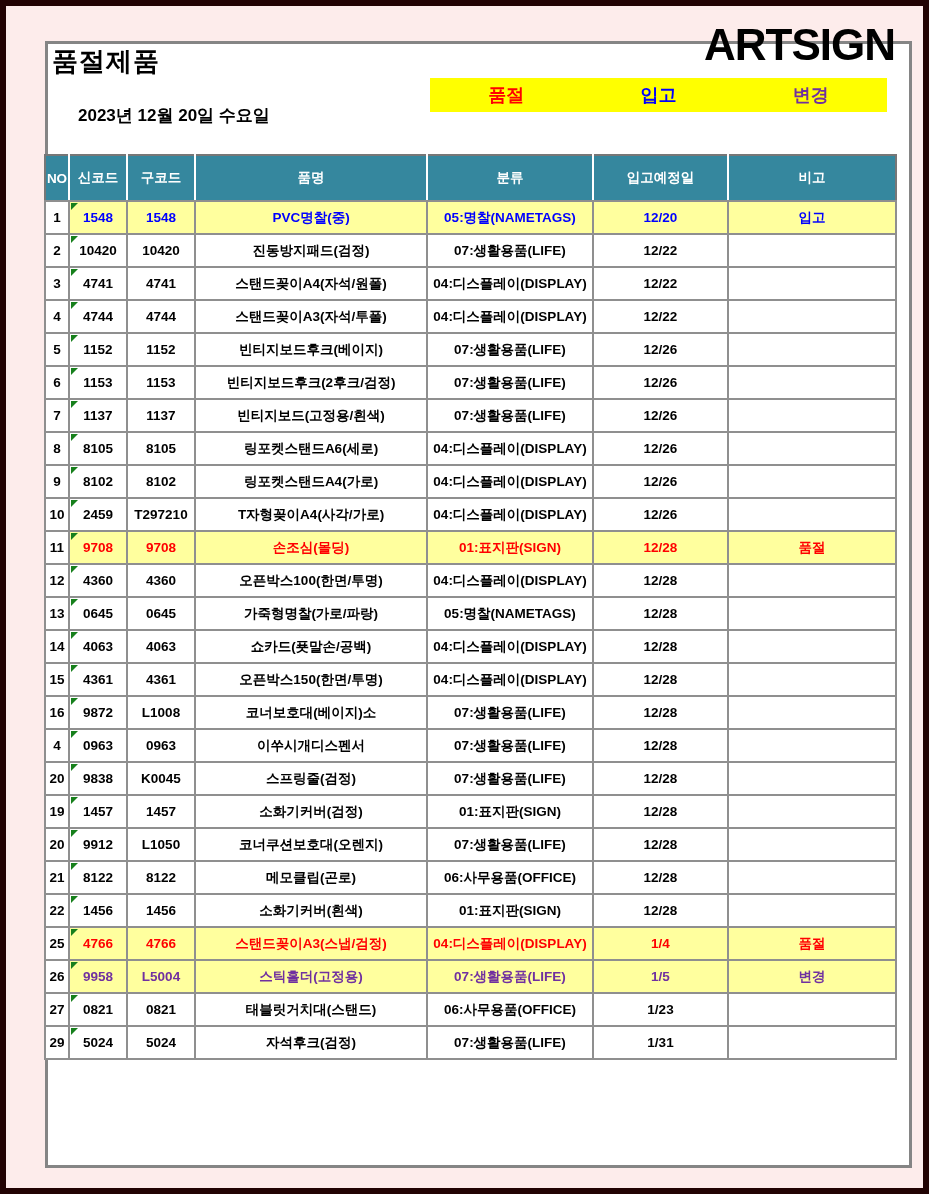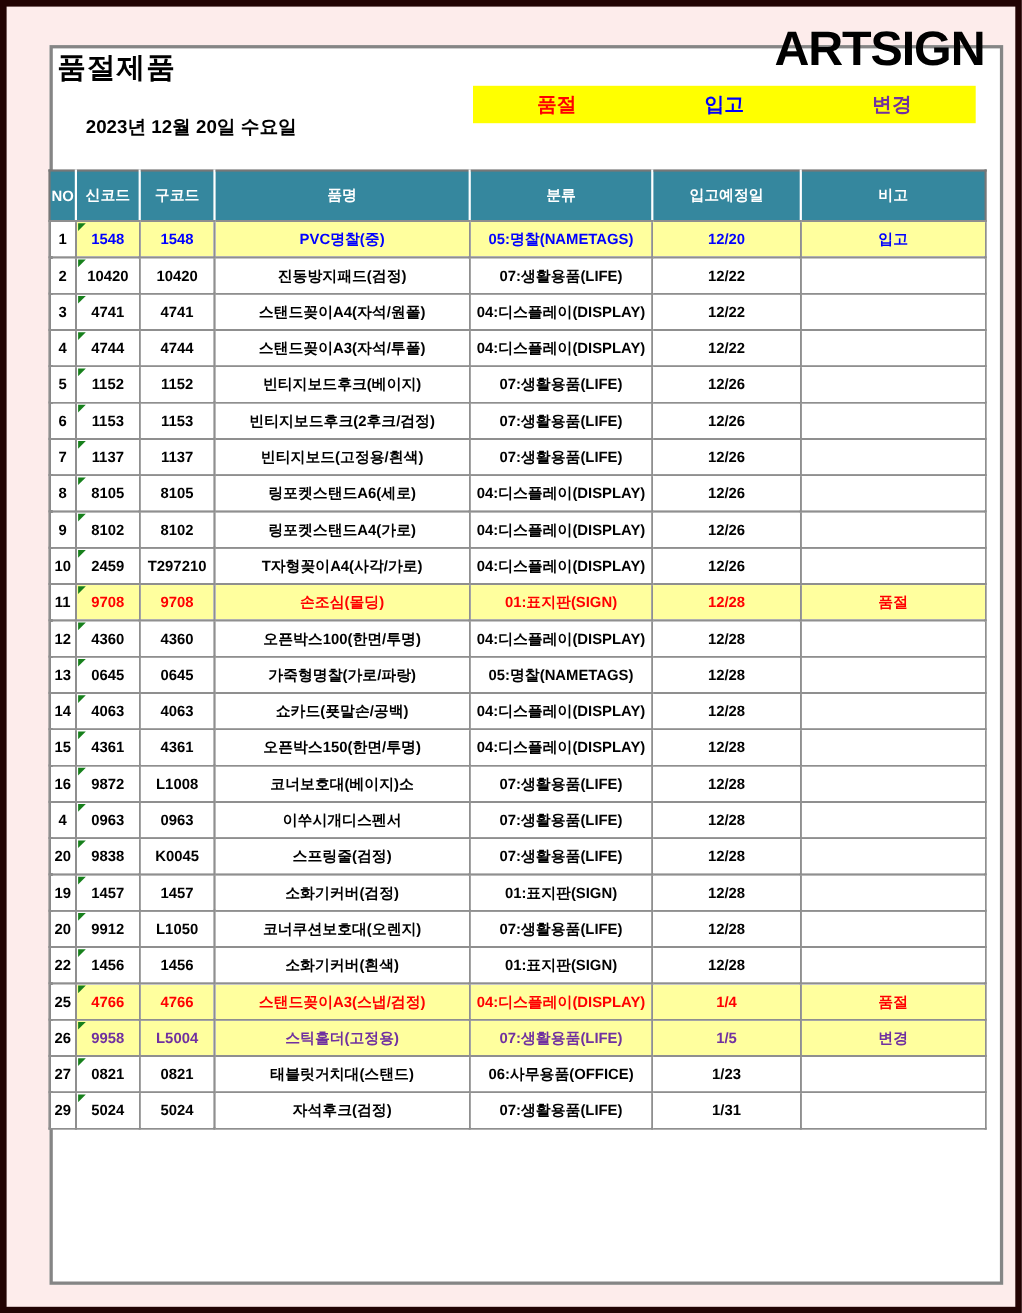--- a/index.html
+++ b/index.html
@@ -282,20 +282,29 @@
         <tr>
       <td data-field="no">20</td>
       <td data-field="new_code">9912</td>
       <td data-field="old_code">L1050</td>
       <td data-field="name">코너쿠션보호대(오렌지)</td>
       <td data-field="category">07:생활용품(LIFE)</td>
       <td data-field="due">12/28</td>
       <td data-field="note"></td>
     </tr>
         <tr>
+      <td data-field="no">21</td>
+      <td data-field="new_code">8122</td>
+      <td data-field="old_code">8122</td>
+      <td data-field="name">메모클립(곤로)</td>
+      <td data-field="category">06:사무용품(OFFICE)</td>
+      <td data-field="due">12/28</td>
+      <td data-field="note"></td>
+    </tr>
+        <tr>
       <td data-field="no">22</td>
       <td data-field="new_code">1456</td>
       <td data-field="old_code">1456</td>
       <td data-field="name">소화기커버(흰색)</td>
       <td data-field="category">01:표지판(SIGN)</td>
       <td data-field="due">12/28</td>
       <td data-field="note"></td>
     </tr>
         <tr class="hl" style="--row-fg: #ff0000;">
       <td data-field="no">25</td>

